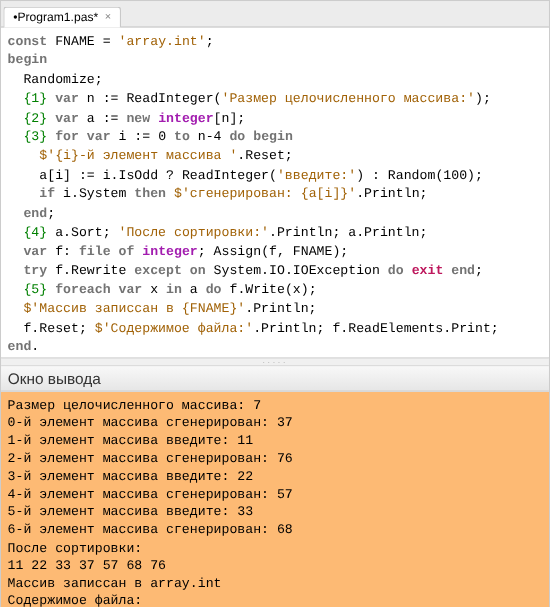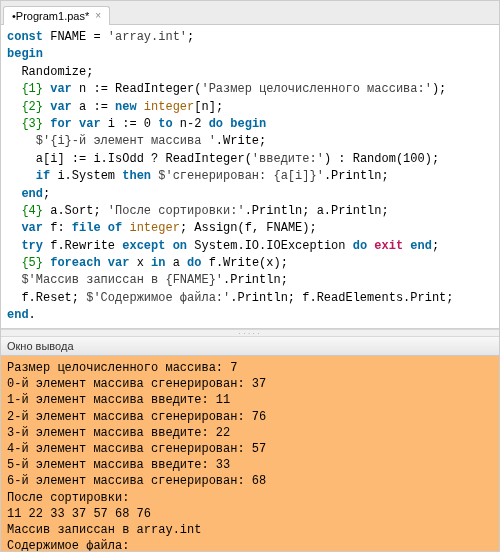--- a/index.html
+++ b/index.html
@@ -48,43 +48,43 @@
     flex: 1;
     overflow: auto;
     padding: 4px 6px;
     font-family: "Courier New", monospace;
     font-size: 12px;
     line-height: 1.45;
     color: #000;
     white-space: pre;
     border-bottom: 1px solid #d0d0d0;
   }
-  .kw { color: #0369a1; font-weight: bold; }
-  .str { color: #404040; }
+  .kw { color: #737373; font-weight: bold; }
+  .str { color: #a16207; }
   .cmt { color: #008000; }
-  .tp { color: #a16207; font-weight: normal; }
+  .tp { color: #a21caf; font-weight: bold; }
   .exit-kw { color: #be185d; font-weight: bold; }
   .splitter {
     height: 8px;
     background: #f0f0f0;
     border-top: 1px solid #d8d8d8;
     border-bottom: 1px solid #d8d8d8;
     cursor: row-resize;
     display:flex;
     justify-content:center;
     align-items:center;
     color:#aaa;
     font-size:8px;
     letter-spacing:2px;
   }
   .output-title {
     background: linear-gradient(#f8f8f8,#e6e6e6);
     border-bottom: 1px solid #c9c9c9;
     padding: 3px 6px;
-    font-size: 11px;
+    font-size: 14px;
     color: #333;
   }
   .output-area {
     background: #fdba74;
     height: 195px;
     overflow: auto;
     padding: 4px 6px;
     font-family: "Courier New", monospace;
     font-size: 12px;
     line-height: 1.35;
@@ -100,22 +100,22 @@
     <span>•Program1.pas*</span>
     <span class="close">×</span>
   </div>
 </div>
 
 <div class="code-area"><span class="kw">const</span> <span>FNAME</span><span> = </span><span class="str">'array.int'</span><span>;</span>
 <span class="kw">begin</span>
   <span>Randomize;</span>
   <span class="cmt">{1}</span> <span class="kw">var</span><span> n := ReadInteger(</span><span class="str">'Размер целочисленного массива:'</span><span>);</span>
   <span class="cmt">{2}</span> <span class="kw">var</span><span> a := </span><span class="kw">new</span><span> </span><span class="tp">integer</span><span>[n];</span>
-  <span class="cmt">{3}</span> <span class="kw">for</span><span> </span><span class="kw">var</span><span> i := 0 </span><span class="kw">to</span><span> n-2 </span><span class="kw">do</span><span> </span><span class="kw">begin</span>
-    <span class="str">$'{i}-й элемент массива '</span><span>.Write;</span>
+  <span class="cmt">{3}</span> <span class="kw">for</span><span> </span><span class="kw">var</span><span> i := 0 </span><span class="kw">to</span><span> n-4 </span><span class="kw">do</span><span> </span><span class="kw">begin</span>
+    <span class="str">$'{i}-й элемент массива '</span><span>.Reset;</span>
     <span>a[i] := i.IsOdd ? ReadInteger(</span><span class="str">'введите:'</span><span>) : Random(100);</span>
     <span class="kw">if</span><span> i.System </span><span class="kw">then</span><span> </span><span class="str">$'сгенерирован: {a[i]}'</span><span>.Println;</span>
   <span class="kw">end</span><span>;</span>
   <span class="cmt">{4}</span><span> a.Sort; </span><span class="str">'После сортировки:'</span><span>.Println; a.Println;</span>
   <span class="kw">var</span><span> f: </span><span class="kw">file</span><span class="kw"> of </span><span class="tp">integer</span><span>; Assign(f, FNAME);</span>
   <span class="kw">try</span><span> f.Rewrite </span><span class="kw">except</span><span> </span><span class="kw">on</span><span> System.IO.IOException </span><span class="kw">do</span><span> </span><span class="exit-kw">exit</span><span> </span><span class="kw">end</span><span>;</span>
   <span class="cmt">{5}</span> <span class="kw">foreach</span><span> </span><span class="kw">var</span><span> x </span><span class="kw">in</span><span> a </span><span class="kw">do</span><span> f.Write(x);</span>
   <span class="str">$'Массив записсан в {FNAME}'</span><span>.Println;</span>
   <span>f.Reset; </span><span class="str">$'Содержимое файла:'</span><span>.Println; f.ReadElements.Print;</span>
 <span class="kw">end</span><span>.</span>

